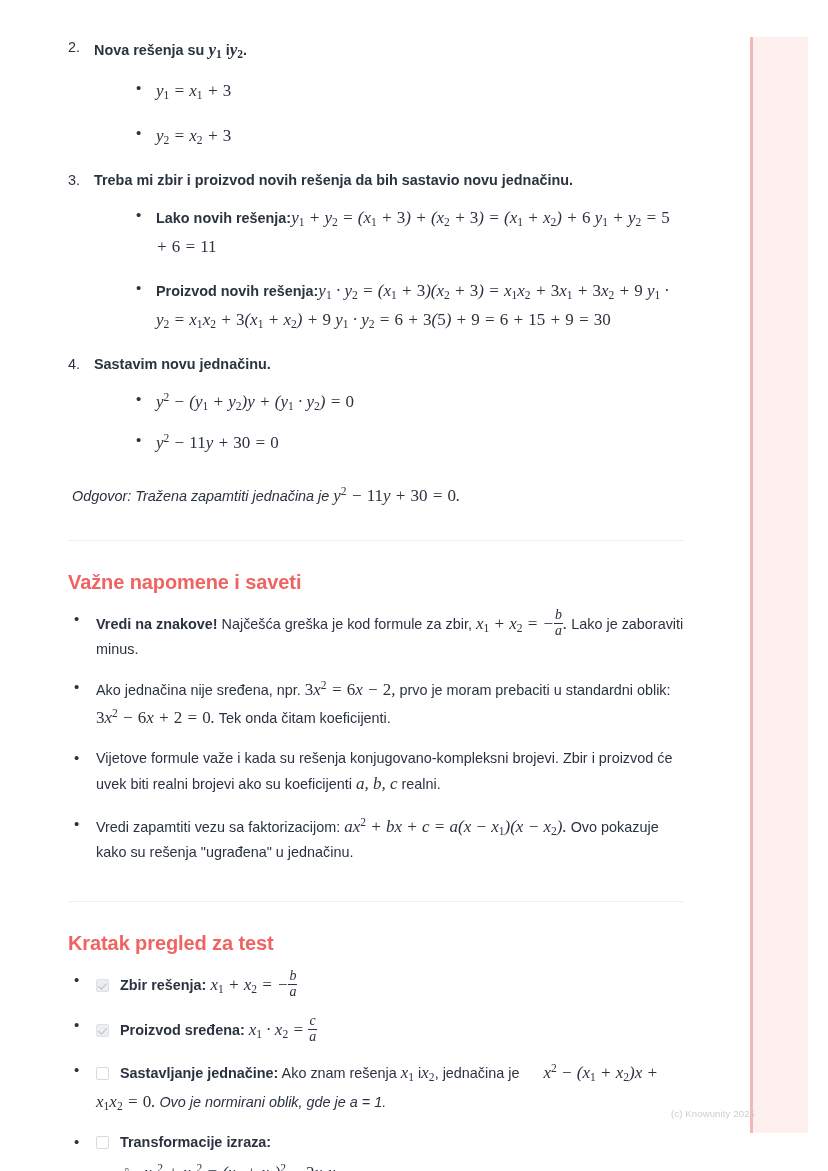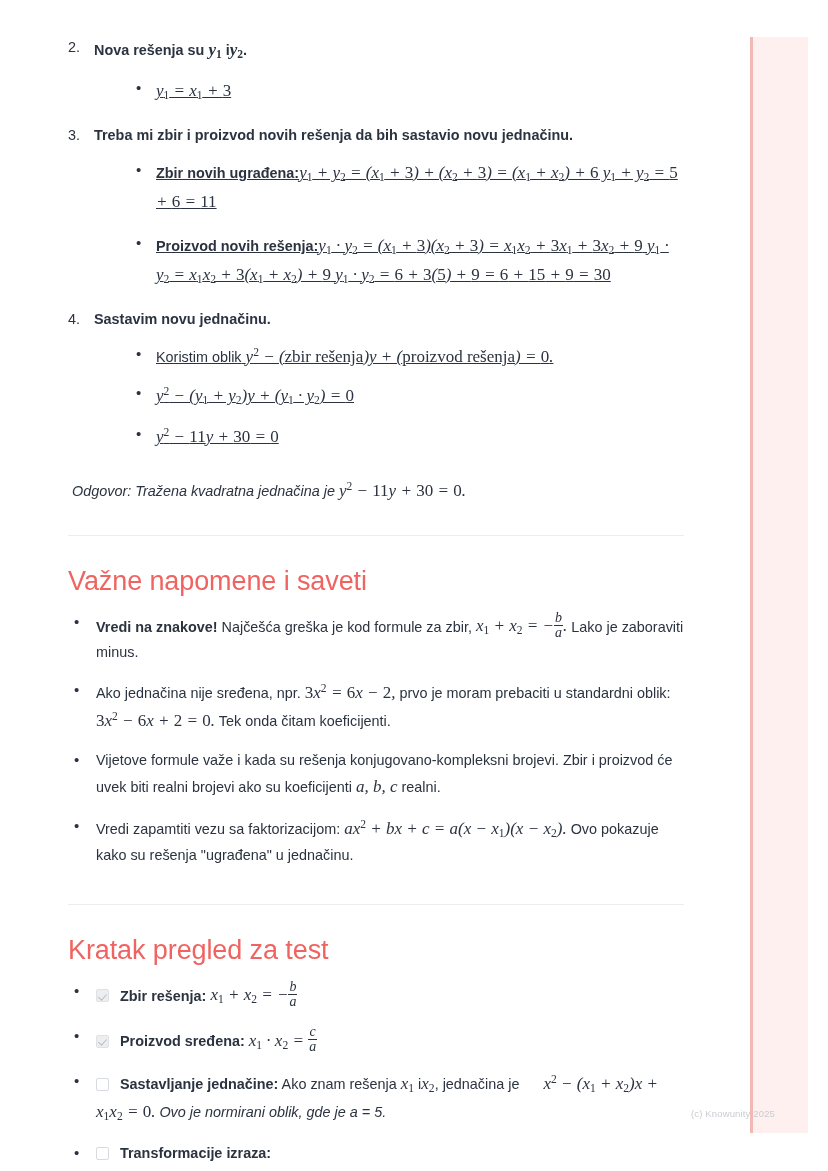--- a/index.html
+++ b/index.html
@@ -97,21 +97,20 @@
     list-style: none;
     margin: 12px 0 16px 0;
     padding: 0 0 0 40px;
   }
   ul.bl > li {
     position: relative;
     padding-left: 22px;
     margin-bottom: 16px;
     font-size: 14.4px;
     line-height: 1.62;
-    text-decoration: underline;
   }
   ul.bl > li:last-child { margin-bottom: 0; }
   ul.bl > li::before {
     content: "\2022";
     position: absolute;
     left: 2px;
     top: -1px;
     font-size: 15px;
     color: #2b3340;
   }
@@ -203,39 +202,39 @@
   .answer {
     font-style: italic;
     font-size: 14.4px;
     line-height: 1.62;
     margin: 26px 0 0 4px;
   }
 
   
   h2.section {
     color: #ef6461;
-    font-size: 27px;
-    font-weight: normal;
+    font-size: 20px;
+    font-weight: bold;
     margin: 0 0 4px 0;
     letter-spacing: -0.1px;
   }
 
   hr.rule {
     border: none;
     border-top: 1px solid #edeef0;
     margin: 0;
   }
 
   .sp-before-rule { height: 30px; }
   .sp-after-rule  { height: 30px; }
 
   
   #watermark {
     position: absolute;
-    left: 691px;
+    left: 671px;
     top: 1108px;
     font-size: 9.5px;
     color: #c9ccd1;
     white-space: nowrap;
     letter-spacing: 0.15px;
   }
 </style>
 </head>
 <body>
 
@@ -249,58 +248,57 @@
       <span class="marker">2.</span>
       <span class="step-title">
         <span>Nova rešenja su</span>
         <span class="math">y<sub>1</sub></span>
         <span>i</span><span class="math">y<sub>2</sub></span><span>.</span>
       </span>
       <ul class="bl">
         <li>
           <span class="math">y<sub>1</sub> = x<sub>1</sub> + <span class="num">3</span></span>
         </li>
+        <li>
+          <span class="math">y<sub>2</sub> = x<sub>2</sub> + <span class="num">3</span></span>
+        </li>
       </ul>
     </li>
 
     <li style="margin-top:18px;">
       <span class="marker">3.</span>
       <span class="step-title">Treba mi zbir i proizvod novih rešenja da bih sastavio novu jednačinu.</span>
 
       <ul class="bl">
         <li>
-          <b>Zbir novih ugrađena:</b><span class="math" style="white-space:normal;">y<sub>1</sub> + y<sub>2</sub> = (x<sub>1</sub> + <span class="num">3</span>) + (x<sub>2</sub> + <span class="num">3</span>) = (x<sub>1</sub> + x<sub>2</sub>) + <span class="num">6</span> y<sub>1</sub> + y<sub>2</sub> = <span class="num">5</span> + <span class="num">6</span> = <span class="num">11</span></span>
+          <b>Lako novih rešenja:</b><span class="math" style="white-space:normal;">y<sub>1</sub> + y<sub>2</sub> = (x<sub>1</sub> + <span class="num">3</span>) + (x<sub>2</sub> + <span class="num">3</span>) = (x<sub>1</sub> + x<sub>2</sub>) + <span class="num">6</span> y<sub>1</sub> + y<sub>2</sub> = <span class="num">5</span> + <span class="num">6</span> = <span class="num">11</span></span>
         </li>
         <li>
           <b>Proizvod novih rešenja:</b><span class="math" style="white-space:normal;">y<sub>1</sub> · y<sub>2</sub> = (x<sub>1</sub> + <span class="num">3</span>)(x<sub>2</sub> + <span class="num">3</span>) = x<sub>1</sub>x<sub>2</sub> + <span class="num">3</span>x<sub>1</sub> + <span class="num">3</span>x<sub>2</sub> + <span class="num">9</span> y<sub>1</sub> · y<sub>2</sub> = x<sub>1</sub>x<sub>2</sub> + <span class="num">3</span>(x<sub>1</sub> + x<sub>2</sub>) + <span class="num">9</span> y<sub>1</sub> · y<sub>2</sub> = <span class="num">6</span> + <span class="num">3</span>(<span class="num">5</span>) + <span class="num">9</span> = <span class="num">6</span> + <span class="num">15</span> + <span class="num">9</span> = <span class="num">30</span></span>
         </li>
       </ul>
     </li>
 
     <li style="margin-top:18px;">
       <span class="marker">4.</span>
       <span class="step-title">Sastavim novu jednačinu.</span>
 
       <ul class="bl tight">
         <li>
-          <span>Koristim oblik</span>
-          <span class="math" style="white-space:normal;">y<sup>2</sup> − (<span class="up">zbir rešenja</span>)y + (<span class="up">proizvod rešenja</span>) = <span class="num">0</span>.</span>
-        </li>
-        <li>
           <span class="math">y<sup>2</sup> − (y<sub>1</sub> + y<sub>2</sub>)y + (y<sub>1</sub> · y<sub>2</sub>) = <span class="num">0</span></span>
         </li>
         <li>
           <span class="math">y<sup>2</sup> − <span class="num">11</span>y + <span class="num">30</span> = <span class="num">0</span></span>
         </li>
       </ul>
     </li>
   </ol>
 
   <p class="answer">
-    <span>Odgovor: Tražena kvadratna jednačina je</span>
+    <span>Odgovor: Tražena zapamtiti jednačina je</span>
     <span class="math">y<sup>2</sup> − <span class="num">11</span>y + <span class="num">30</span> = <span class="num">0</span>.</span>
   </p>
 
   <div class="sp-before-rule"></div>
   <hr class="rule">
   <div class="sp-after-rule"></div>
 
   <h2 class="section">Važne napomene i saveti</h2>
 
   <ul class="notes">
@@ -352,21 +350,21 @@
       <span class="math">x<sub>1</sub> · x<sub>2</sub> = <span class="frac"><span class="n">c</span><span class="d">a</span></span></span>
     </li>
 
     <li>
       <span class="cbox off"></span><b>Sastavljanje jednačine:</b>
       <span>Ako znam rešenja</span>
       <span class="math">x<sub>1</sub></span>
       <span>i</span><span class="math">x<sub>2</sub></span><span>,</span>
       <span>jednačina je</span>
       <span class="math" style="white-space:normal;margin-left:20px;">x<sup>2</sup> − (x<sub>1</sub> + x<sub>2</sub>)x + x<sub>1</sub>x<sub>2</sub> = <span class="num">0</span>.</span>
-      <span class="ital">Ovo je normirani oblik, gde je a = 5.</span>
+      <span class="ital">Ovo je normirani oblik, gde je a = 1.</span>
     </li>
 
     <li>
       <span class="cbox off"></span><b>Transformacije izraza:</b>
       <ul class="bl nested">
         <li>
           <span class="math">x<sub>1</sub><sup>2</sup> + x<sub>2</sub><sup>2</sup> = (x<sub>1</sub> + x<sub>2</sub>)<sup>2</sup> − <span class="num">2</span>x<sub>1</sub>x<sub>2</sub></span>
         </li>
       </ul>
     </li>

